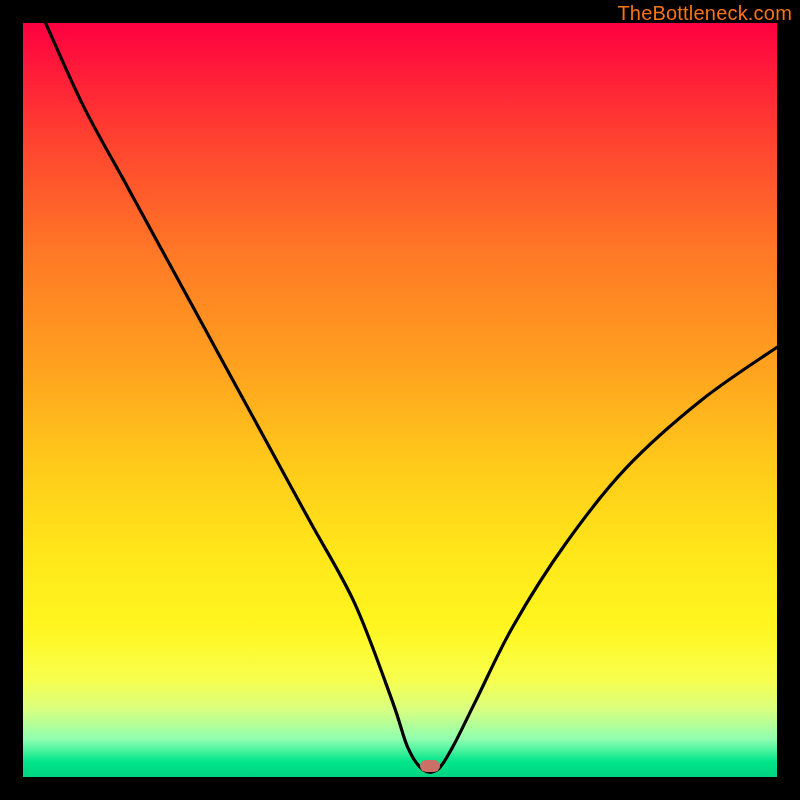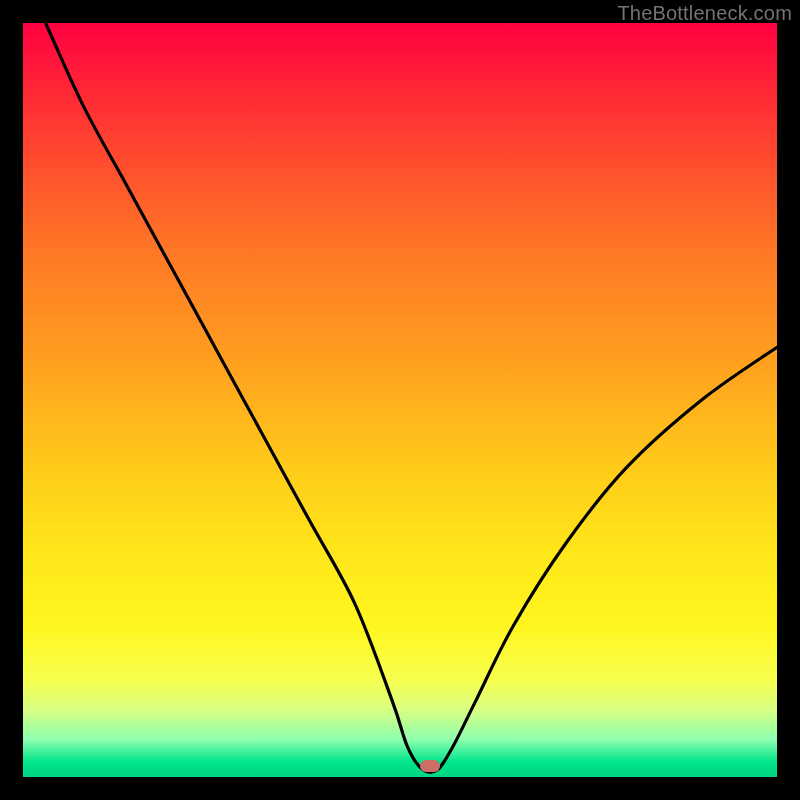--- a/index.html
+++ b/index.html
@@ -38,21 +38,21 @@
       #d9ff80 91%,
       #8fffb0 95%,
       #00e58a 98%,
       #00d482 100%
     );
   }
   .watermark {
     position: absolute;
     top: 2px;
     right: 8px;
-    color: #737373;
+    color: #f97316;
     font-size: 20px;
     font-weight: 500;
     letter-spacing: 0.2px;
     z-index: 5;
     user-select: none;
   }
   svg.curve {
     position: absolute;
     left: 0;
     top: 0;

